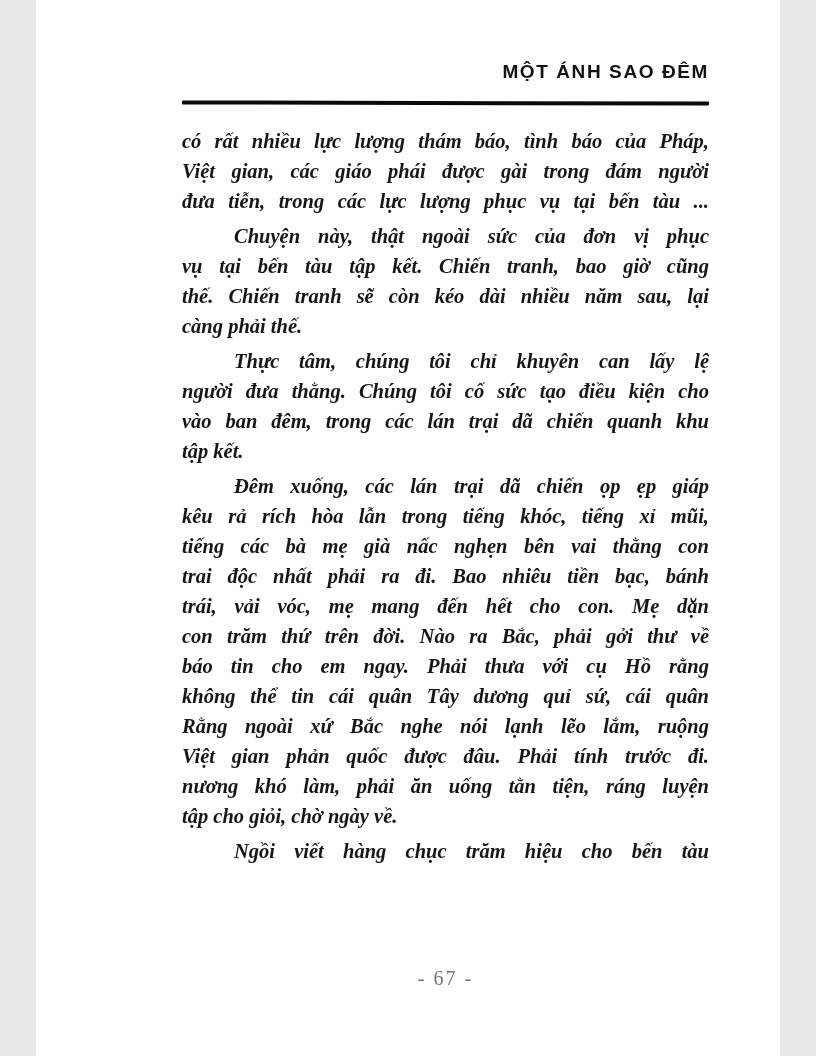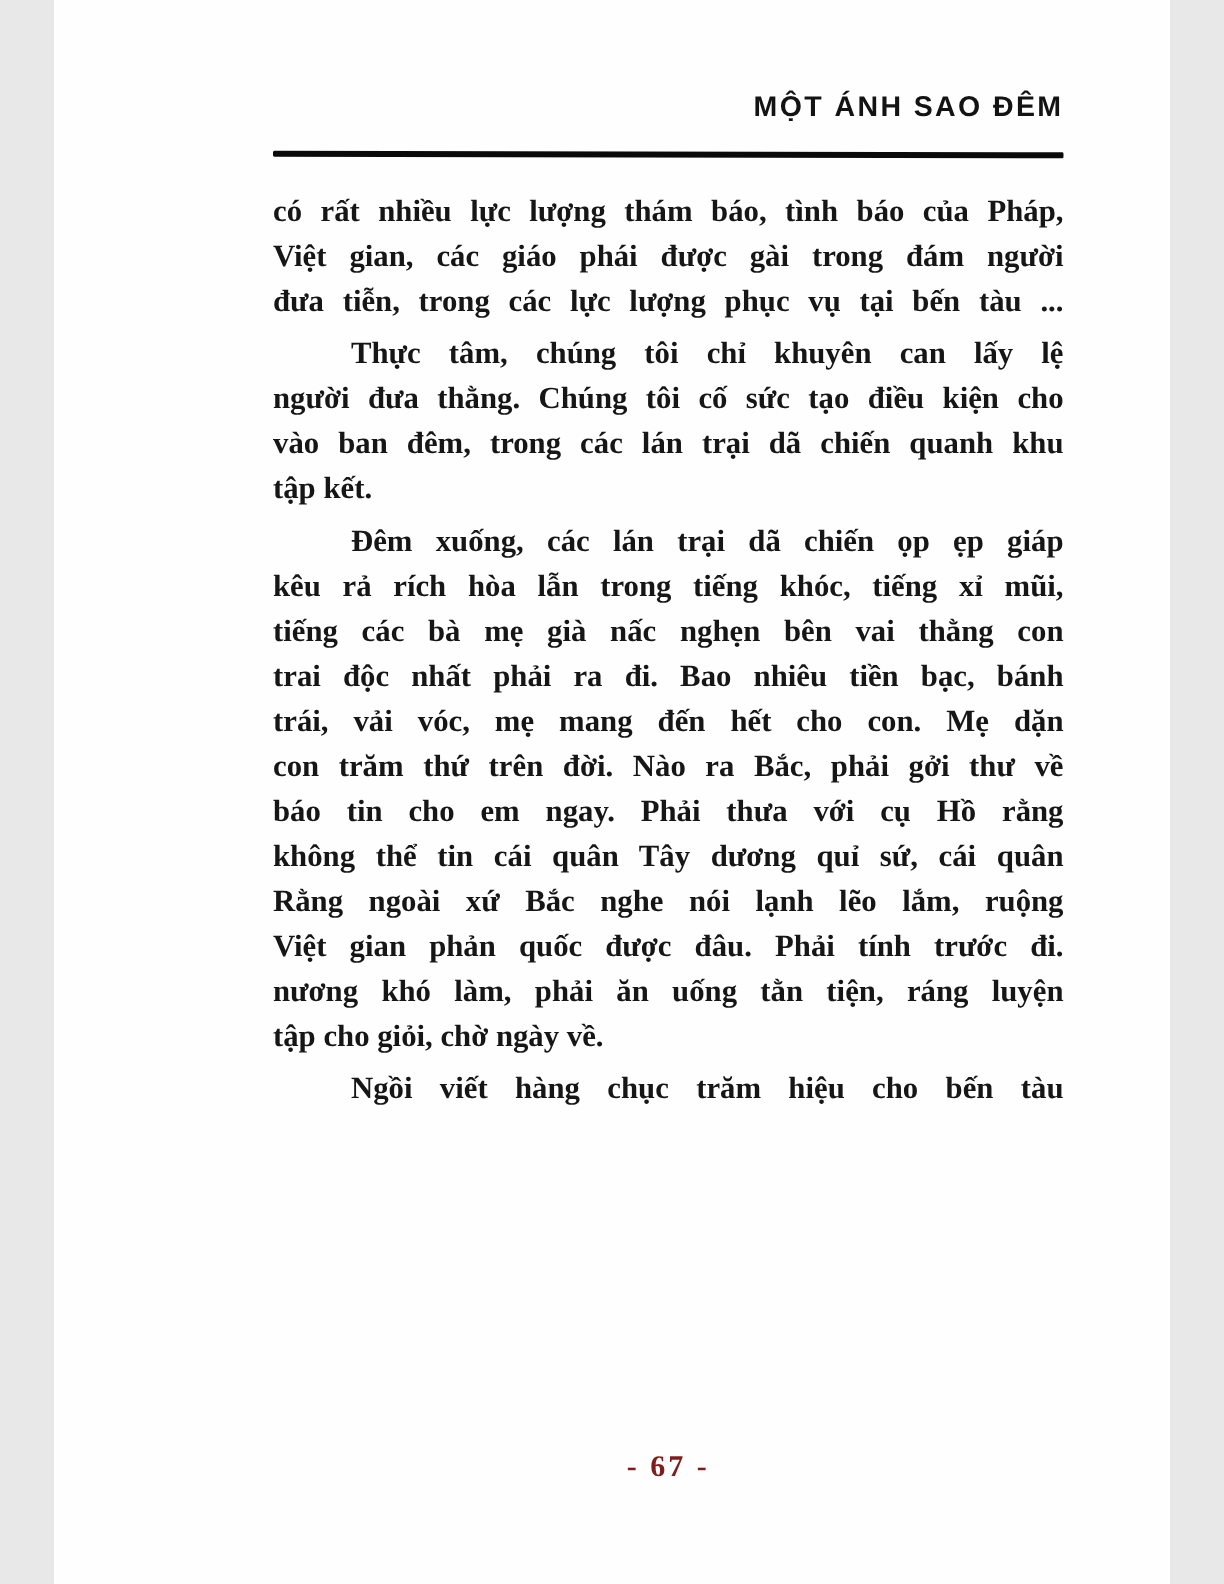--- a/index.html
+++ b/index.html
@@ -44,56 +44,62 @@
   .body-text {
     position: absolute;
     left: 146px;
     top: 126px;
     width: 527px;
     font-size: 20.5px;
     font-weight: 700;
     line-height: 30px;
     color: #161616;
   }
-  .para { margin: 0 0 5px 0; }
+  .para { margin: 0 0 5px 0; font-style: italic; }
   .para:last-child { margin-bottom: 0; }
   .line {
     text-align: justify;
     text-align-last: justify;
   }
   .line.indent { padding-left: 52px; }
   .line.endleft { text-align-last: left; }
   .page-number {
     position: absolute;
     left: 146px;
     top: 967px;
     width: 527px;
     text-align: center;
     font-size: 20px;
-    font-weight: 700;
+    font-weight: 400;
     letter-spacing: 2px;
-    color: #7f1d1d;
+    color: #737373;
   }
 </style>
 </head>
 <body>
 
 <div class="page">
 
   <div class="running-header">
     <span>MỘT ÁNH SAO ĐÊM</span>
   </div>
 
   <div class="header-rule"></div>
 
   <div class="body-text" id="body-text">
       <div class="para">
         <div class="line">có rất nhiều lực lượng thám báo, tình báo của Pháp,</div>
         <div class="line">Việt gian, các giáo phái được gài trong đám người</div>
         <div class="line">đưa tiễn, trong các lực lượng phục vụ tại bến tàu ...</div>
+      </div>
+      <div class="para">
+        <div class="line indent">Chuyện này, thật ngoài sức của đơn vị phục</div>
+        <div class="line">vụ tại bến tàu tập kết. Chiến tranh, bao giờ cũng</div>
+        <div class="line">thế. Chiến tranh sẽ còn kéo dài nhiều năm sau, lại</div>
+        <div class="line endleft">càng phải thế.</div>
       </div>
       <div class="para">
         <div class="line indent">Thực tâm, chúng tôi chỉ khuyên can lấy lệ</div>
         <div class="line">người đưa thằng. Chúng tôi cố sức tạo điều kiện cho</div>
         <div class="line">vào ban đêm, trong các lán trại dã chiến quanh khu</div>
         <div class="line endleft">tập kết.</div>
       </div>
       <div class="para">
         <div class="line indent">Đêm xuống, các lán trại dã chiến ọp ẹp giáp</div>
         <div class="line">kêu rả rích hòa lẫn trong tiếng khóc, tiếng xỉ mũi,</div>

